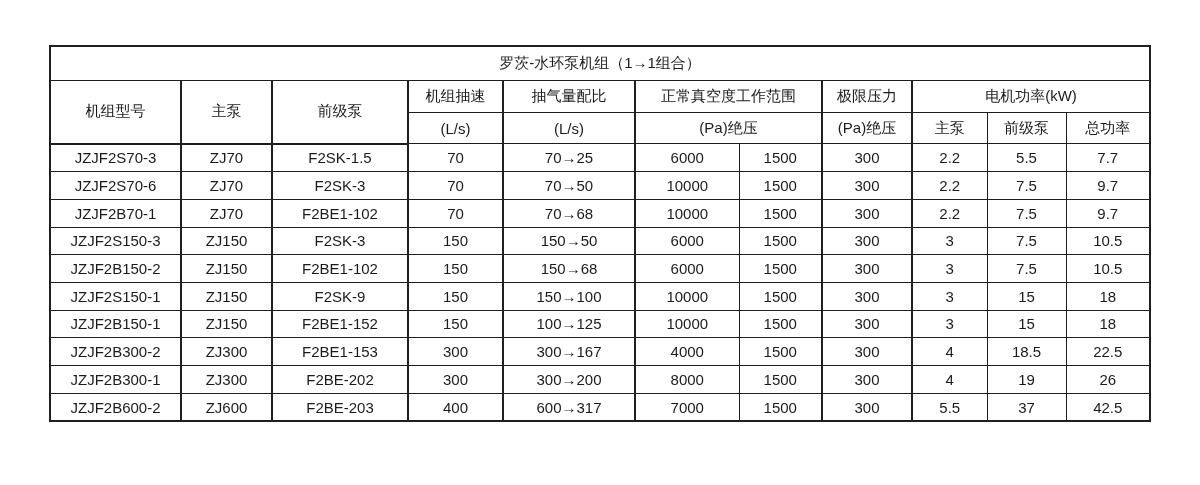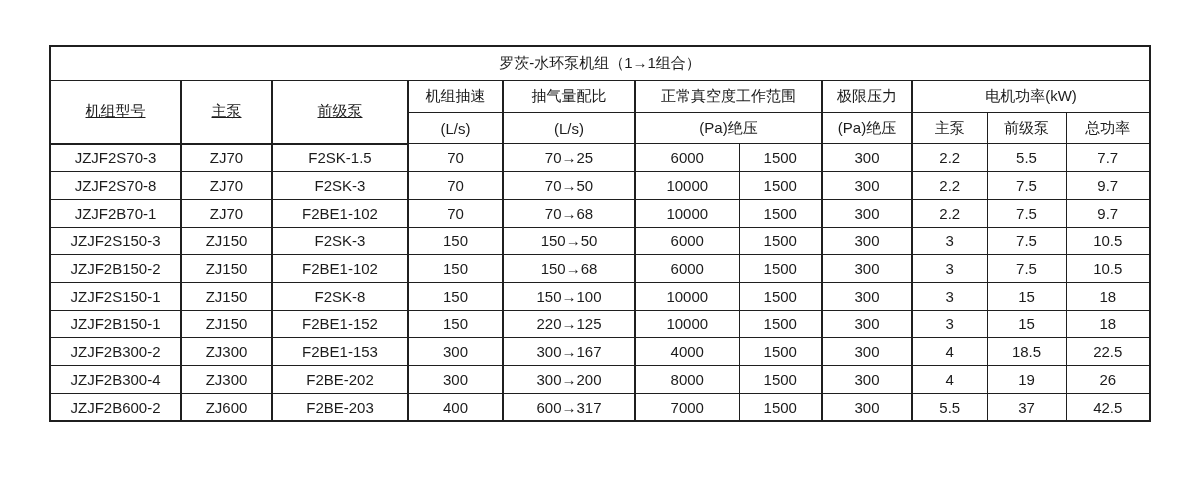--- a/index.html
+++ b/index.html
@@ -52,21 +52,21 @@
   col.c9 { width: 79px; }
   col.c10 { width: 84px; }
 
   .title-row td {
     height: 33px;
     font-size: 16px;
     border-bottom: 2px solid #1f1f1f;
   }
   .hdr1 th { height: 31px; }
   .hdr2 th { height: 30px; border-bottom: 2px solid #1f1f1f; }
-  .bb2 { border-bottom: 2px solid #1f1f1f !important; text-decoration: underline; }
+  .bb2 { border-bottom: 2px solid #1f1f1f !important; }
   .bl2 { border-left: 2px solid #1f1f1f !important; }
   tbody td { height: 26.7px; font-size: 15px; }
 </style>
 </head>
 <body>
 
 <div class="page">
   <table class="spec">
     <colgroup>
       <col class="c0">
@@ -113,21 +113,21 @@
           <td class="bl2">70</td>
           <td class="bl2">70→25</td>
           <td class="bl2">6000</td>
           <td>1500</td>
           <td class="bl2">300</td>
           <td class="bl2">2.2</td>
           <td>5.5</td>
           <td>7.7</td>
         </tr>
         <tr>
-          <td>JZJF2S70-8</td>
+          <td>JZJF2S70-6</td>
           <td class="bl2">ZJ70</td>
           <td class="bl2">F2SK-3</td>
           <td class="bl2">70</td>
           <td class="bl2">70→50</td>
           <td class="bl2">10000</td>
           <td>1500</td>
           <td class="bl2">300</td>
           <td class="bl2">2.2</td>
           <td>7.5</td>
           <td>9.7</td>
@@ -167,36 +167,36 @@
           <td class="bl2">6000</td>
           <td>1500</td>
           <td class="bl2">300</td>
           <td class="bl2">3</td>
           <td>7.5</td>
           <td>10.5</td>
         </tr>
         <tr>
           <td>JZJF2S150-1</td>
           <td class="bl2">ZJ150</td>
-          <td class="bl2">F2SK-8</td>
+          <td class="bl2">F2SK-9</td>
           <td class="bl2">150</td>
           <td class="bl2">150→100</td>
           <td class="bl2">10000</td>
           <td>1500</td>
           <td class="bl2">300</td>
           <td class="bl2">3</td>
           <td>15</td>
           <td>18</td>
         </tr>
         <tr>
           <td>JZJF2B150-1</td>
           <td class="bl2">ZJ150</td>
           <td class="bl2">F2BE1-152</td>
           <td class="bl2">150</td>
-          <td class="bl2">220→125</td>
+          <td class="bl2">100→125</td>
           <td class="bl2">10000</td>
           <td>1500</td>
           <td class="bl2">300</td>
           <td class="bl2">3</td>
           <td>15</td>
           <td>18</td>
         </tr>
         <tr>
           <td>JZJF2B300-2</td>
           <td class="bl2">ZJ300</td>
@@ -204,21 +204,21 @@
           <td class="bl2">300</td>
           <td class="bl2">300→167</td>
           <td class="bl2">4000</td>
           <td>1500</td>
           <td class="bl2">300</td>
           <td class="bl2">4</td>
           <td>18.5</td>
           <td>22.5</td>
         </tr>
         <tr>
-          <td>JZJF2B300-4</td>
+          <td>JZJF2B300-1</td>
           <td class="bl2">ZJ300</td>
           <td class="bl2">F2BE-202</td>
           <td class="bl2">300</td>
           <td class="bl2">300→200</td>
           <td class="bl2">8000</td>
           <td>1500</td>
           <td class="bl2">300</td>
           <td class="bl2">4</td>
           <td>19</td>
           <td>26</td>

